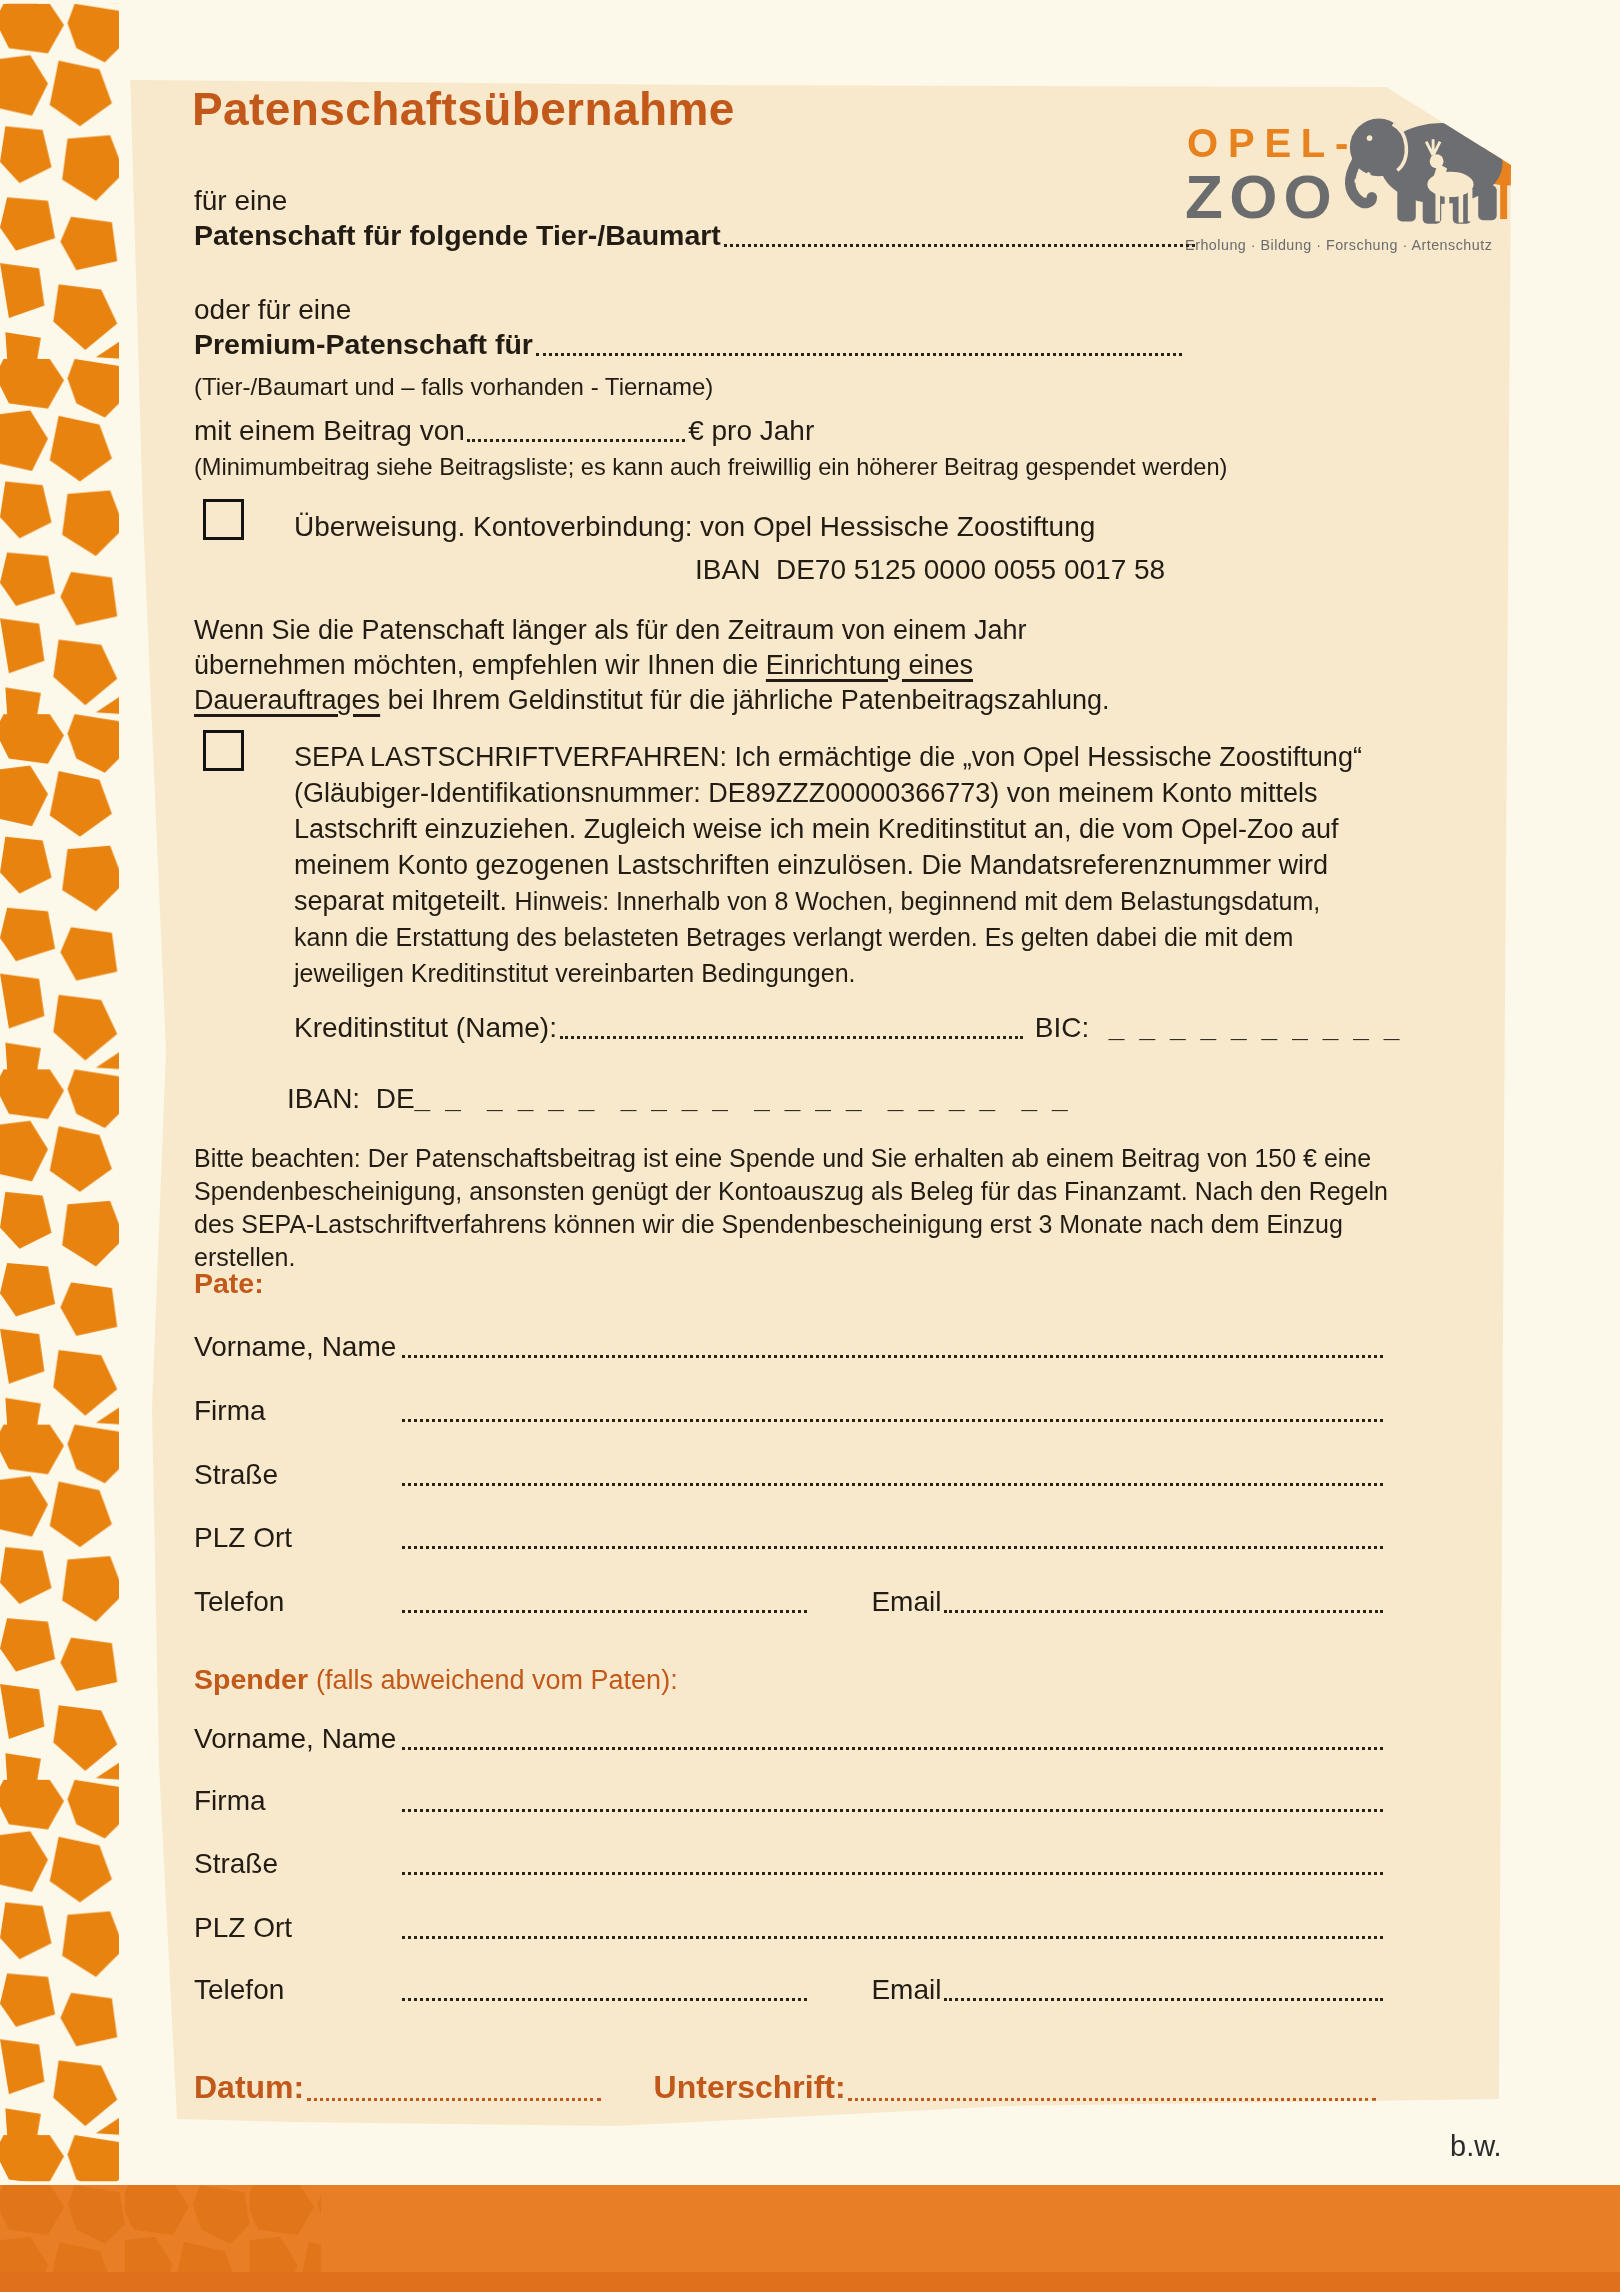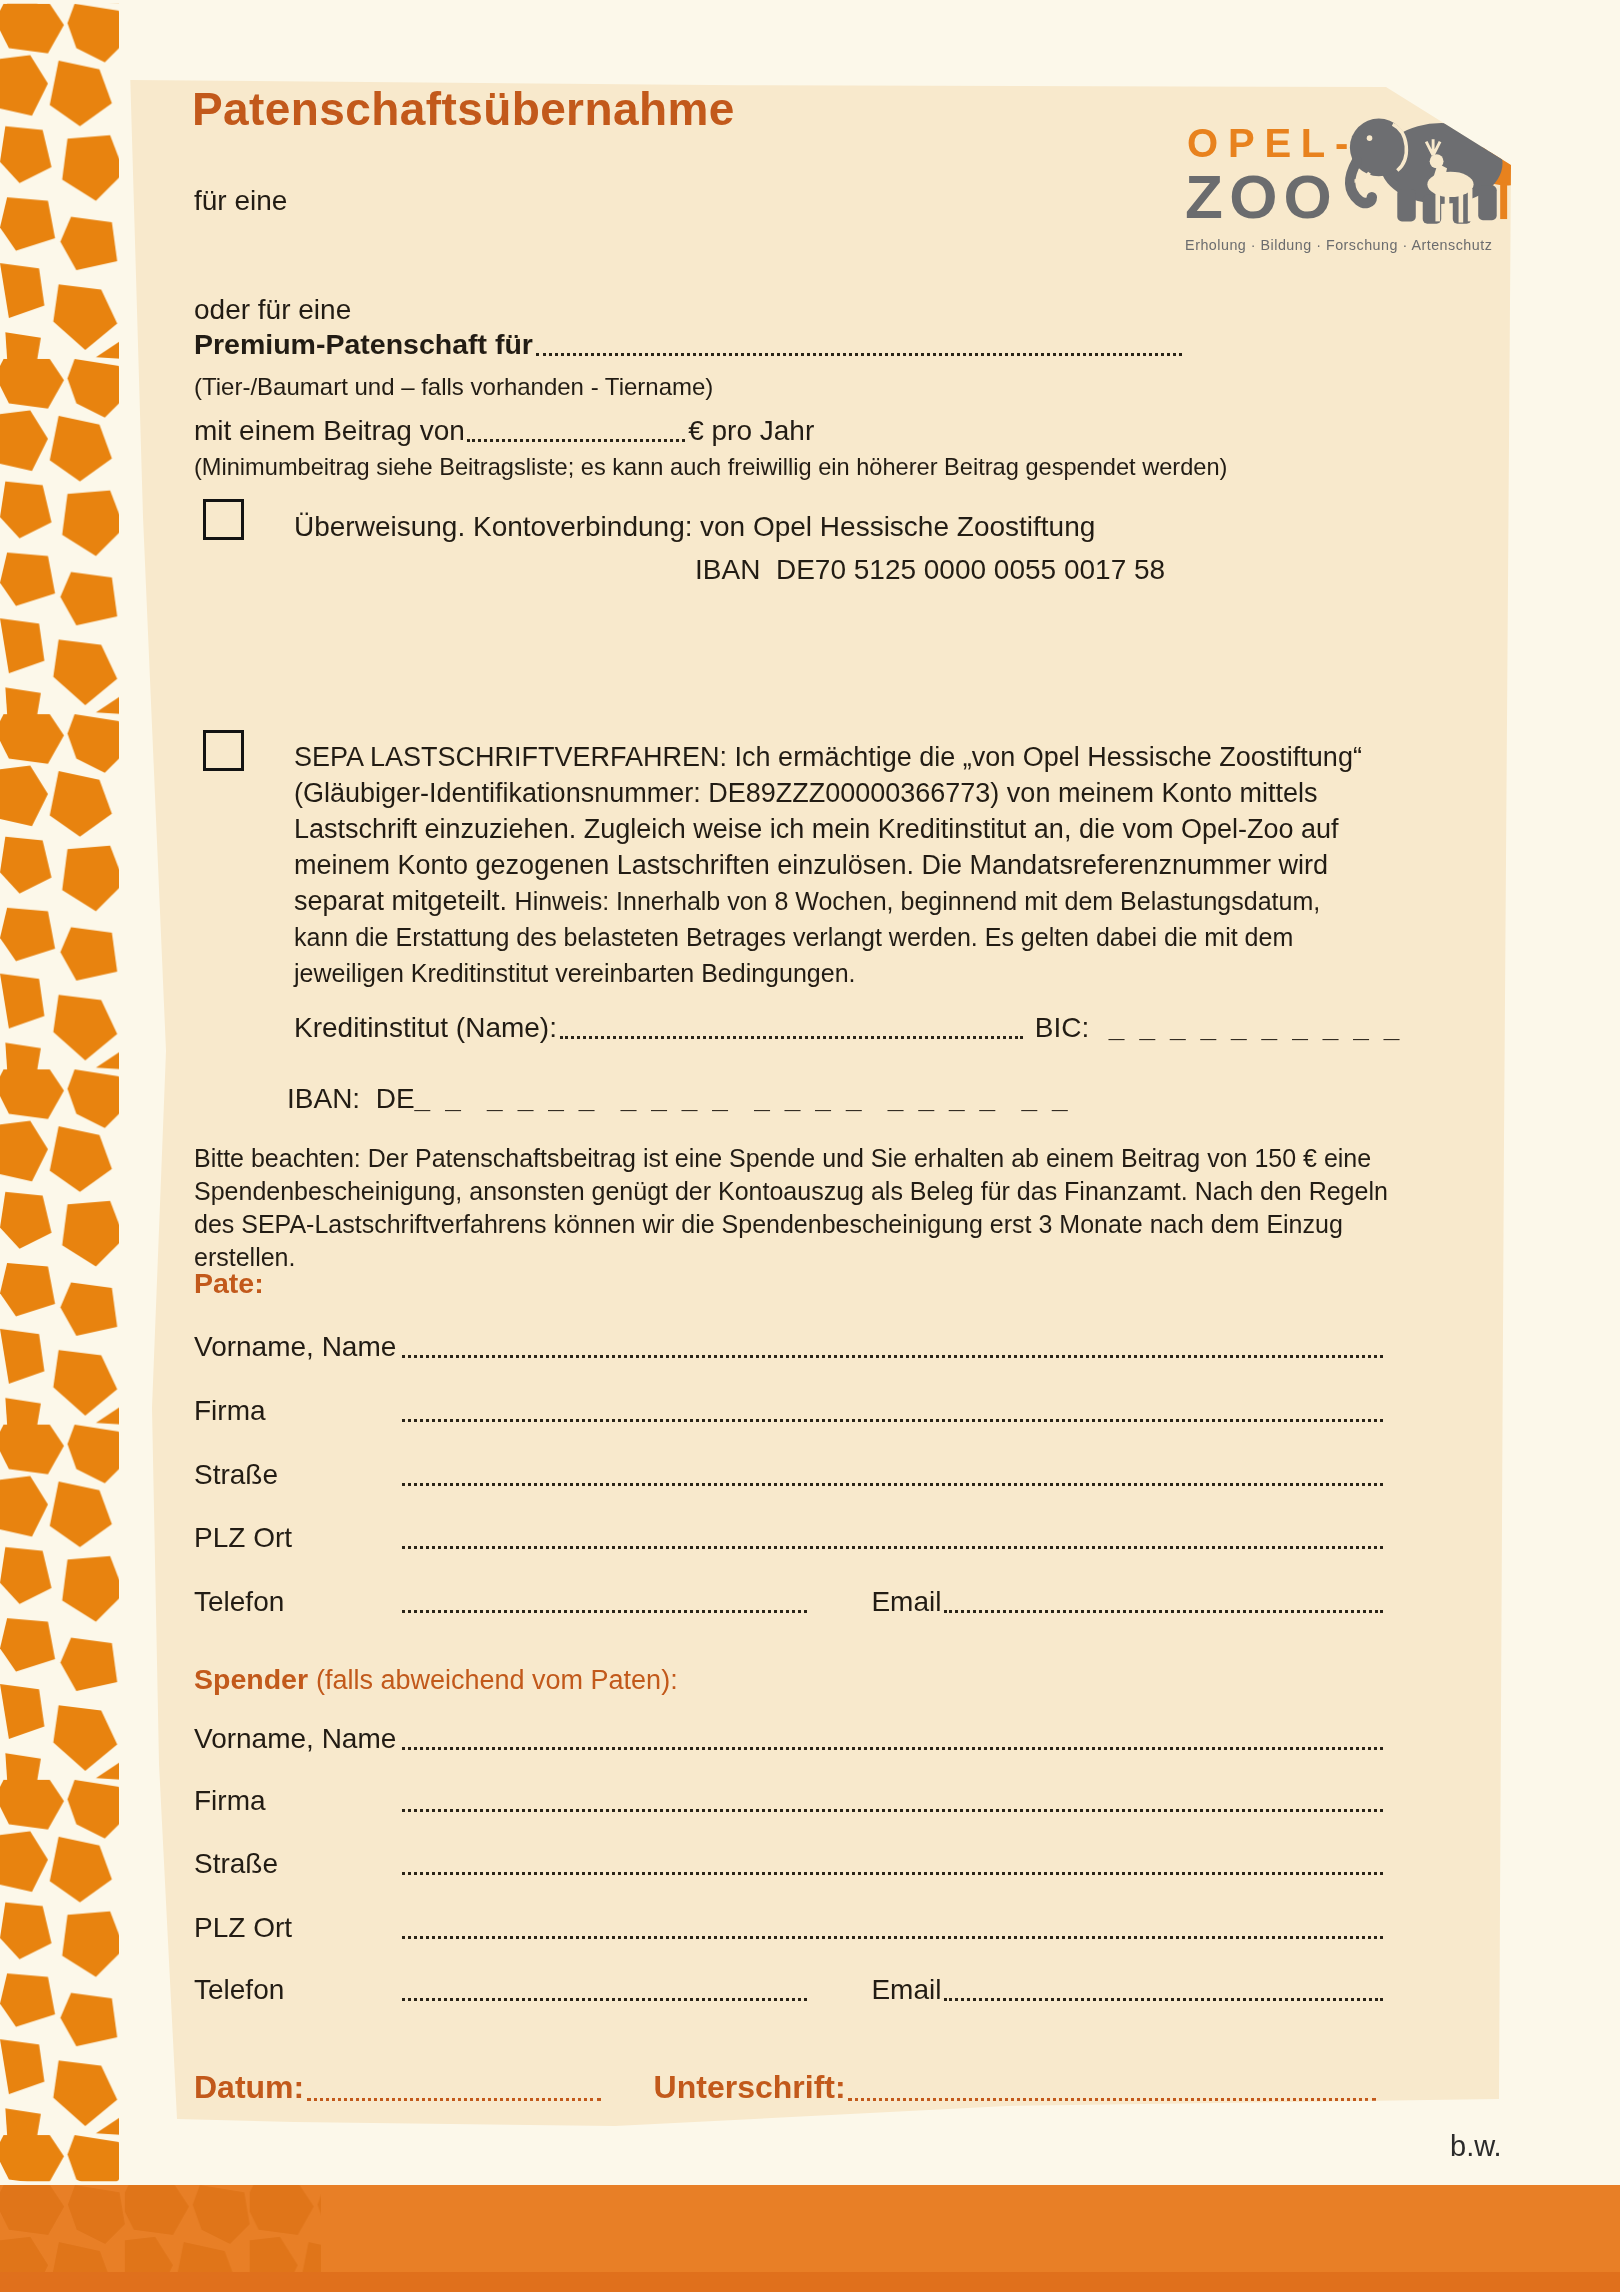--- a/index.html
+++ b/index.html
@@ -124,20 +124,24 @@
           <rect x="98" y="101" width="4" height="24"></rect>
           <rect x="110" y="100" width="4" height="25"></rect>
           <rect x="118" y="96" width="4" height="28"></rect>
         </g>
       </svg>
       <div class="tag">Erholung · Bildung · Forschung · Artenschutz</div>
     </div>
 
     <div class="a t" style="left:78px;top:114px;">für eine</div>
 
+    <div class="a row" style="left:78px;top:148px;width:1004px;">
+      <span class="b" style="font-size:28.5px;">Patenschaft für folgende Tier-/Baumart</span>
+      <span class="lead"></span>
+    </div>
 
     <div class="a t" style="left:78px;top:223px;">oder für eine</div>
 
     <div class="a row" style="left:78px;top:257px;width:991px;">
       <span class="b" style="font-size:28.5px;">Premium-Patenschaft für</span>
       <span class="lead"></span>
     </div>
 
     <div class="a sm" style="left:78px;top:301px;">(Tier-/Baumart und – falls vorhanden - Tiername)</div>
 
@@ -147,20 +151,23 @@
       <span>€ pro Jahr</span>
     </div>
 
     <div class="a" style="left:78px;top:383px;font-size:23.6px;">(Minimumbeitrag siehe Beitragsliste; es kann auch freiwillig ein höherer Beitrag gespendet werden)</div>
 
     <div class="a cb" style="left:87px;top:428px;"></div>
     <div class="a t" style="left:178px;top:440px;">Überweisung. Kontoverbindung:</div>
     <div class="a t" style="left:584px;top:440px;">von Opel Hessische Zoostiftung</div>
     <div class="a t pre" style="left:579px;top:483px;">IBAN  DE70 5125 0000 0055 0017 58</div>
 
+    <div class="a t2" style="left:78px;top:542px;width:958px;">
+      <span>Wenn Sie die Patenschaft länger als für den Zeitraum von einem Jahr übernehmen möchten, empfehlen wir Ihnen die </span><span class="u">Einrichtung eines Dauerauftrages</span><span> bei Ihrem Geldinstitut für die jährliche Patenbeitragszahlung.</span>
+    </div>
 
     <div class="a cb" style="left:87px;top:659px;"></div>
     <div class="a" style="left:178px;top:668px;width:1074px;font-size:27px;line-height:36px;">
       <span>SEPA LASTSCHRIFTVERFAHREN: Ich ermächtige die „von Opel Hessische Zoostiftung“ (Gläubiger-Identifikationsnummer: DE89ZZZ00000366773) von meinem Konto mittels Lastschrift einzuziehen. Zugleich weise ich mein Kreditinstitut an, die vom Opel-Zoo auf meinem Konto gezogenen Lastschriften einzulösen. Die Mandatsreferenznummer wird separat mitgeteilt.   </span><span style="font-size:25px;">Hinweis: Innerhalb von 8 Wochen, beginnend mit dem Belastungsdatum, kann die Erstattung des belasteten Betrages verlangt werden. Es gelten dabei die mit dem jeweiligen Kreditinstitut vereinbarten Bedingungen.</span>
     </div>
 
     <div class="a row t" style="left:178px;top:941px;width:1109px;">
       <span>Kreditinstitut (Name):</span>
       <span class="lead"></span>
       <span style="margin-left:9px;">BIC:</span>

